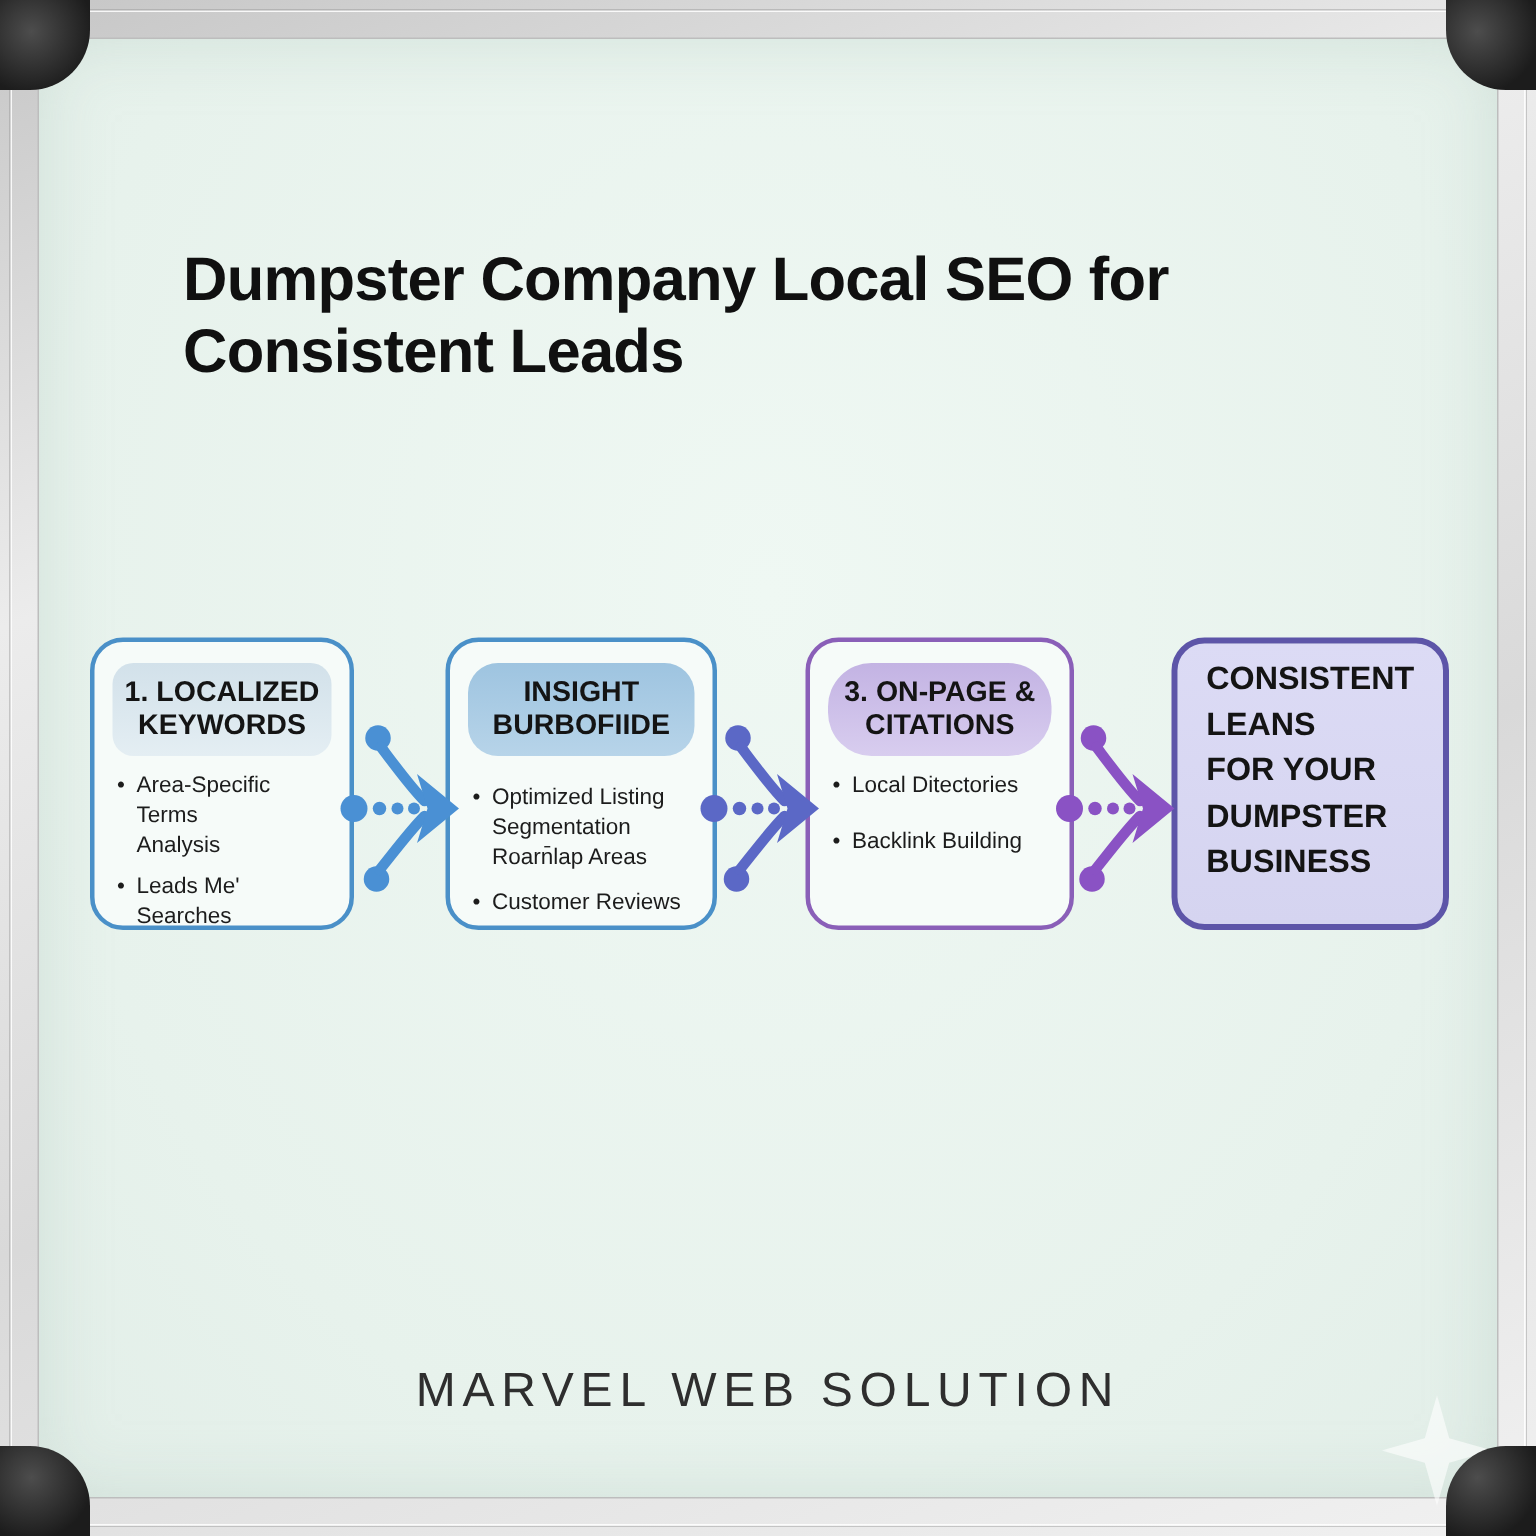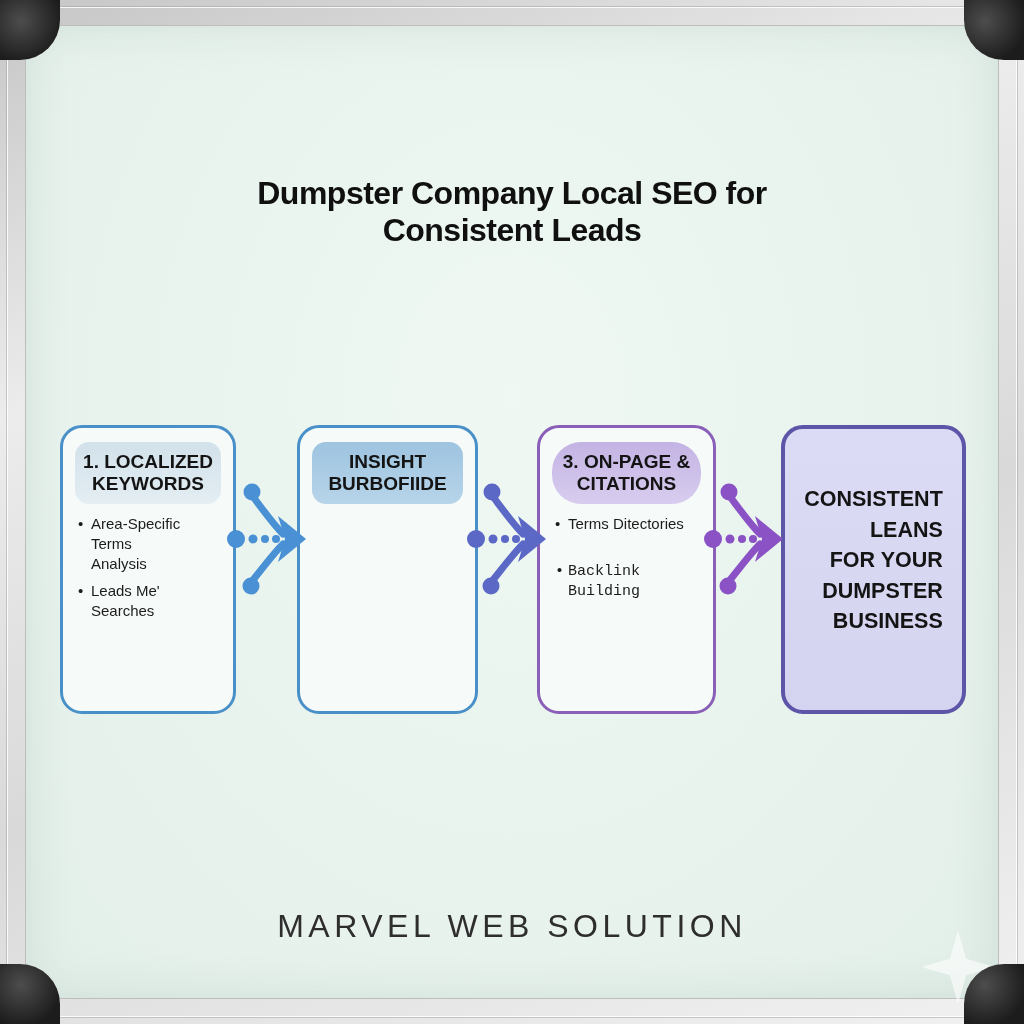--- a/index.html
+++ b/index.html
@@ -16,46 +16,46 @@
     box-shadow:inset 0 0 46px rgba(170,195,185,.38),0 0 0 1px #bdbdbd;
   }
   .cap{position:absolute;width:60px;height:60px;z-index:9;
     background:radial-gradient(circle at 35% 35%,#4d4d4d,#1c1c1c 75%);}
   .cap.tl{top:0;left:0;border-bottom-right-radius:40px;}
   .cap.tr{top:0;right:0;border-bottom-left-radius:40px;}
   .cap.bl{bottom:0;left:0;border-top-right-radius:40px;}
   .cap.br{bottom:0;right:0;border-top-left-radius:40px;}
 
   .title{
-    position:absolute;top:175px;left:50%;transform:translateX(-50%);
-    width:780px;text-align:center;white-space:pre-line;
-    font-size:32px;font-weight:800;letter-spacing:-.5px;line-height:1.17;color:#101010;
+    position:absolute;top:163px;left:50%;transform:translateX(-50%);
+    width:780px;white-space:pre-line;
+    font-size:41px;font-weight:800;letter-spacing:-.5px;line-height:1.17;color:#101010;
   }
 
-  .box{position:absolute;top:425px;height:289px;box-sizing:border-box;
+  .box{position:absolute;top:425px;height:195px;box-sizing:border-box;
     border:3.5px solid #4a90c8;border-radius:22px;background:#f6fbf9;}
   .box1{left:60px;width:176px;}
   .box2{left:297px;width:181px;}
   .box3{left:537px;width:179px;border-color:#8a5fb8;}
   .box4{left:781px;width:185px;border-color:#5d55a8;border-width:4.5px;
     background:linear-gradient(180deg,#dcdbf5,#d5d4f0);
     display:flex;align-items:center;justify-content:center;}
   .badge{margin:14px 12px 0;padding:9px 2px;border-radius:14px;text-align:center;
     font-weight:700;font-size:19px;line-height:1.16;color:#141414;white-space:pre-line;}
   .badge1{background:linear-gradient(180deg,#d2e1ea,#e4eef3);}
-  .badge2{background:linear-gradient(180deg,#9ec4e0,#b7d4e9);}
+  .badge2{background:linear-gradient(180deg,#9ec4e0,#b7d4e9);border-radius:20px;}
   .badge3{background:linear-gradient(180deg,#c3b3e3,#d8cdef);border-radius:29px;}
   .bullets{list-style:none;margin:10px 0 0;padding:0 20px 0 15px;}
   .bullets li{position:relative;padding-left:13px;margin-top:8px;
     font-size:15px;line-height:1.32;color:#1c1c1c;white-space:pre-line;}
   .bullets li::before{content:"\2022";position:absolute;left:0;top:0;}
   .box2 .bullets{margin-top:18px;}
   .box2 .bullets li{margin-top:11px;}
-  .box3 .bullets li.spaced{margin-top:28px;font-family:Liberation Mono, monospace;}
-  .final-text{white-space:pre-line;text-align:right;font-weight:700;
+  .box3 .bullets li.spaced{margin-top:17px;}
+  .final-text{white-space:pre-line;text-align:left;font-weight:700;
     font-size:21.5px;line-height:1.42;color:#141414;margin-top:-18px;}
 
   .arrow{position:absolute;top:483px;width:82px;height:112px;z-index:5;overflow:visible;}
   .arrow1{left:226px;}
   .arrow2{left:466px;}
   .arrow3{left:703px;}
 
   .footer{
     position:absolute;top:908px;left:0;width:100%;text-align:center;
     font-size:32px;letter-spacing:4.5px;font-weight:400;color:#2e2e2e;
@@ -97,41 +97,47 @@
       <circle cx="25" cy="103" r="8.5" fill="currentColor"></circle>
       <path d="M28,15 C40,31 48,42 57,51" stroke="currentColor" stroke-width="7" stroke-linecap="round" fill="none"></path>
       <path d="M27,97 C39,82 48,70 57,61" stroke="currentColor" stroke-width="7" stroke-linecap="round" fill="none"></path>
       <path d="M52,33 L80,56 L52,79 L59,56 Z" fill="currentColor"></path>
     </g>
   </svg>
 
   <div class="box box2">
     <div class="badge badge2">INSIGHT
 BURBOFIIDE</div>
+    <ul class="bullets">
+      <li>Optimized Listing
+Segmentation
+Roarn̄lap Areas</li>
+      <li>Customer Reviews</li>
+    </ul>
   </div>
 
   <svg class="arrow arrow2" viewBox="0 0 82 112">
     <g color="#5b68c6">
       <circle cx="10" cy="56" r="9" fill="currentColor"></circle>
       <circle cx="27" cy="56" r="4.5" fill="currentColor"></circle>
       <circle cx="39" cy="56" r="4" fill="currentColor"></circle>
       <circle cx="50" cy="56" r="4" fill="currentColor"></circle>
       <circle cx="26" cy="9" r="8.5" fill="currentColor"></circle>
       <circle cx="25" cy="103" r="8.5" fill="currentColor"></circle>
       <path d="M28,15 C40,31 48,42 57,51" stroke="currentColor" stroke-width="7" stroke-linecap="round" fill="none"></path>
       <path d="M27,97 C39,82 48,70 57,61" stroke="currentColor" stroke-width="7" stroke-linecap="round" fill="none"></path>
       <path d="M52,33 L80,56 L52,79 L59,56 Z" fill="currentColor"></path>
     </g>
   </svg>
 
   <div class="box box3">
     <div class="badge badge3">3. ON-PAGE &amp;
 CITATIONS</div>
     <ul class="bullets">
-      <li>Terms Ditectories</li>
+      <li>Local Ditectories</li>
       <li class="spaced">Backlink Building</li>
     </ul>
   </div>
 
   <svg class="arrow arrow3" viewBox="0 0 82 112">
     <g color="#8a52c4">
       <circle cx="10" cy="56" r="9" fill="currentColor"></circle>
       <circle cx="27" cy="56" r="4.5" fill="currentColor"></circle>
       <circle cx="39" cy="56" r="4" fill="currentColor"></circle>
       <circle cx="50" cy="56" r="4" fill="currentColor"></circle>

